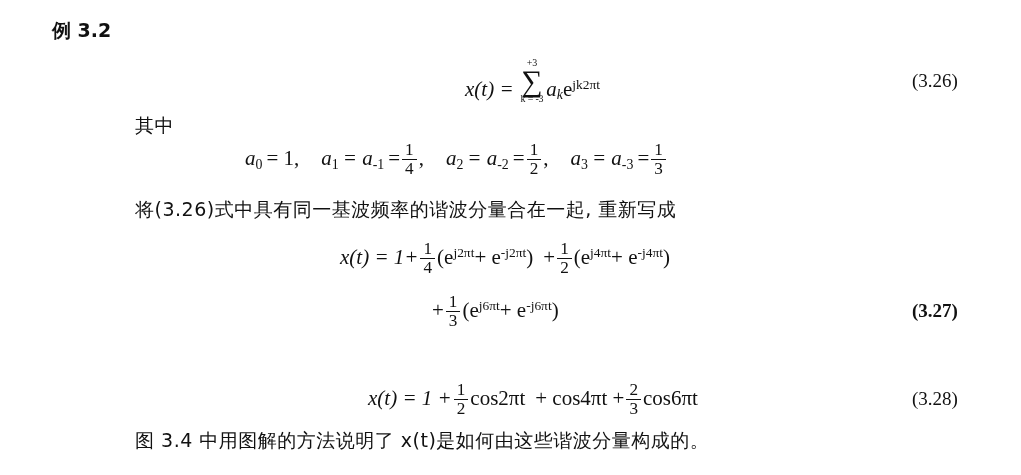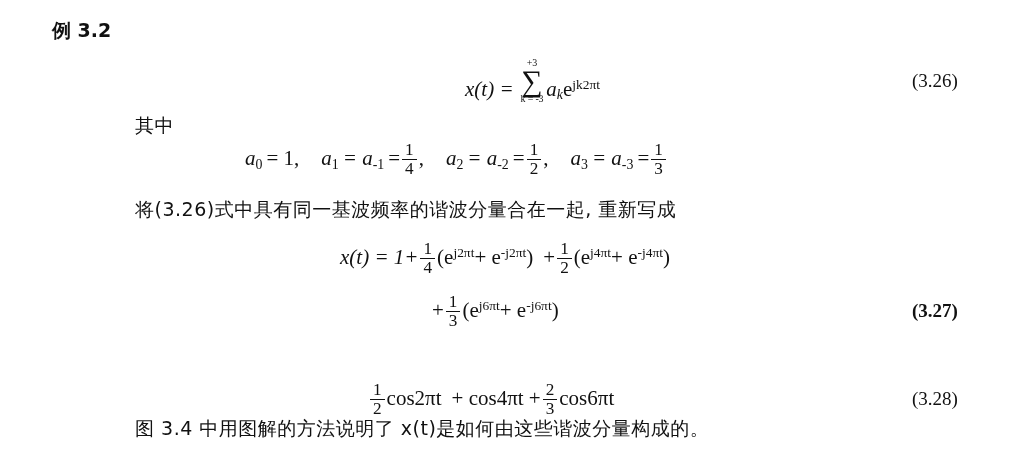--- a/index.html
+++ b/index.html
@@ -126,19 +126,19 @@
     <span>x(t) = 1+</span><span class="frac"><span class="num">1</span><span class="den">4</span></span><span class="mathup">(e</span><sup class="upr">j2πt</sup><span class="mathup">+ e</span><sup class="upr">-j2πt</sup><span class="mathup">)</span><span class="sp"></span><span class="mathup">+</span><span class="frac"><span class="num">1</span><span class="den">2</span></span><span class="mathup">(e</span><sup class="upr">j4πt</sup><span class="mathup">+ e</span><sup class="upr">-j4πt</sup><span class="mathup">)</span>
   </div>
 
   <div class="line math" style="left:432px; top:293px;">
     <span class="mathup">+</span><span class="frac"><span class="num">1</span><span class="den">3</span></span><span class="mathup">(e</span><sup class="upr">j6πt</sup><span class="mathup">+ e</span><sup class="upr">-j6πt</sup><span class="mathup">)</span>
   </div>
   <div class="line eqnum" style="left:912px; top:300px;font-weight:bold;">(3.27)</div>
 
 
   <div class="line math" style="left:368px; top:381px;">
-    <span class="frac"><span class="num">1</span><span class="den">2</span></span><span class="mathup">cos2πt</span><span class="sp"></span><span class="mathup">+ cos4πt +</span><span class="frac"><span class="num">2</span><span class="den">3</span></span><span class="mathup">cos6πt</span>
+    <span>x(t) = 1 +</span><span class="frac"><span class="num">1</span><span class="den">2</span></span><span class="mathup">cos2πt</span><span class="sp"></span><span class="mathup">+ cos4πt +</span><span class="frac"><span class="num">2</span><span class="den">3</span></span><span class="mathup">cos6πt</span>
   </div>
   <div class="line eqnum" style="left:912px; top:388px;">(3.28)</div>
 
-  <div class="line cjk" style="left:135px; top:416px;">图 3.4 中用图解的方法说明了 x(t)是如何由这些谐波分量构成的。</div>
+  <div class="line cjk" style="left:135px; top:428px;">图 3.4 中用图解的方法说明了 x(t)是如何由这些谐波分量构成的。</div>
 
 </div>
 
 </body></html>

